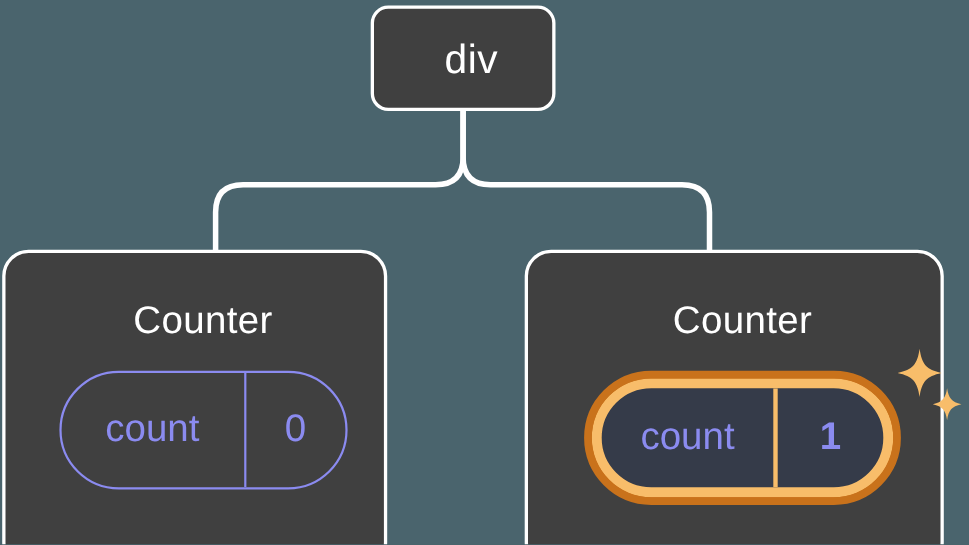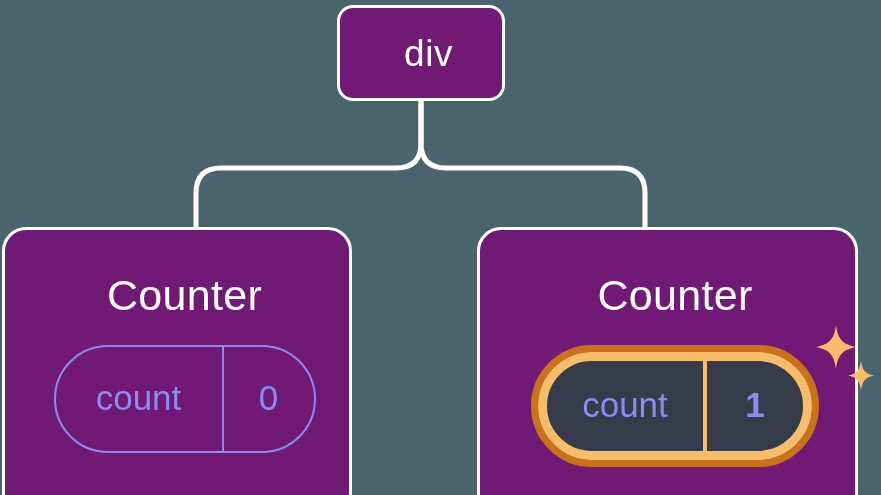--- a/index.html
+++ b/index.html
@@ -22,21 +22,21 @@
     position: absolute;
     left: 0; top: 0;
     width: 881px; height: 495px;
     pointer-events: none;
   }
 
   
   .node {
     position: absolute;
     box-sizing: border-box;
-    background: #701a75;
+    background: #404040;
     border: 3px solid #ffffff;
     border-radius: 22px;
     display: flex;
     flex-direction: column;
     align-items: center;
     padding-left: 15px;
   }
 
   
   #node-div {
@@ -59,21 +59,21 @@
   .counter-node {
     top: 227px;
     height: 290px;           
     border-radius: 24px;
     padding-top: 44px;
   }
   #node-counter-left  { left: 2px;   width: 350px; }
   #node-counter-right { left: 477px; width: 381px; }
 
   .counter-node .node-title {
-    font-size: 43px;
+    font-size: 35px;
     color: #ffffff;
     font-weight: 400;
     letter-spacing: 0.3px;
     line-height: 1;
   }
 
   
   .pill-wrap {
     position: relative;
     margin-top: 28px;

